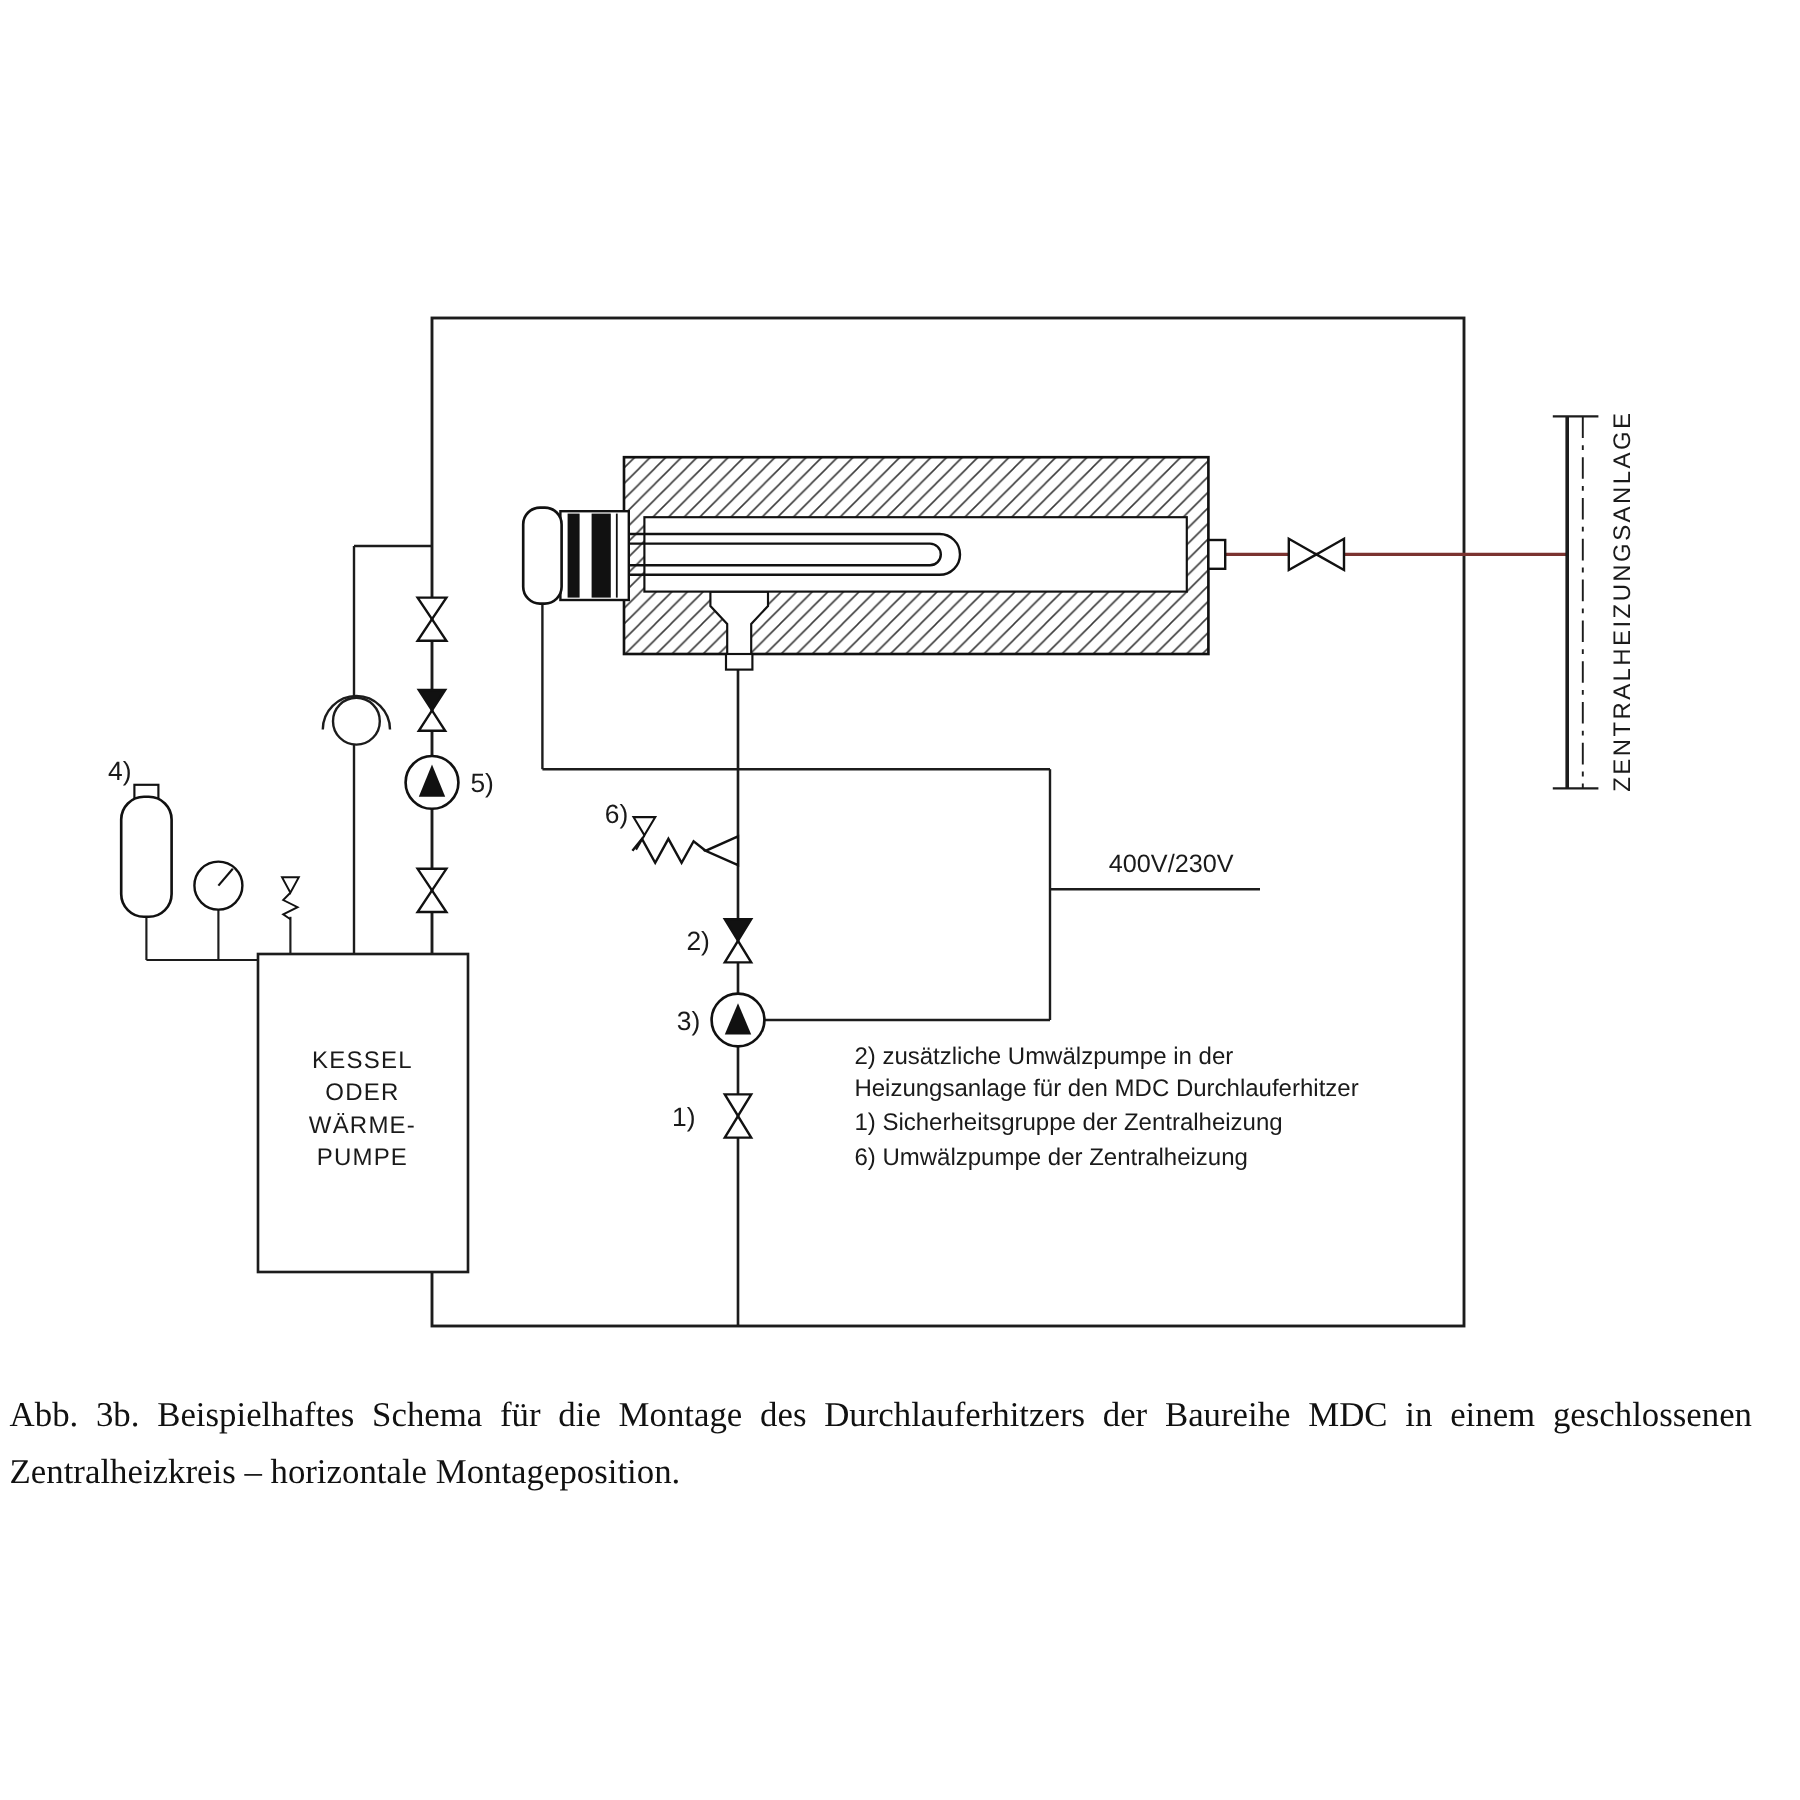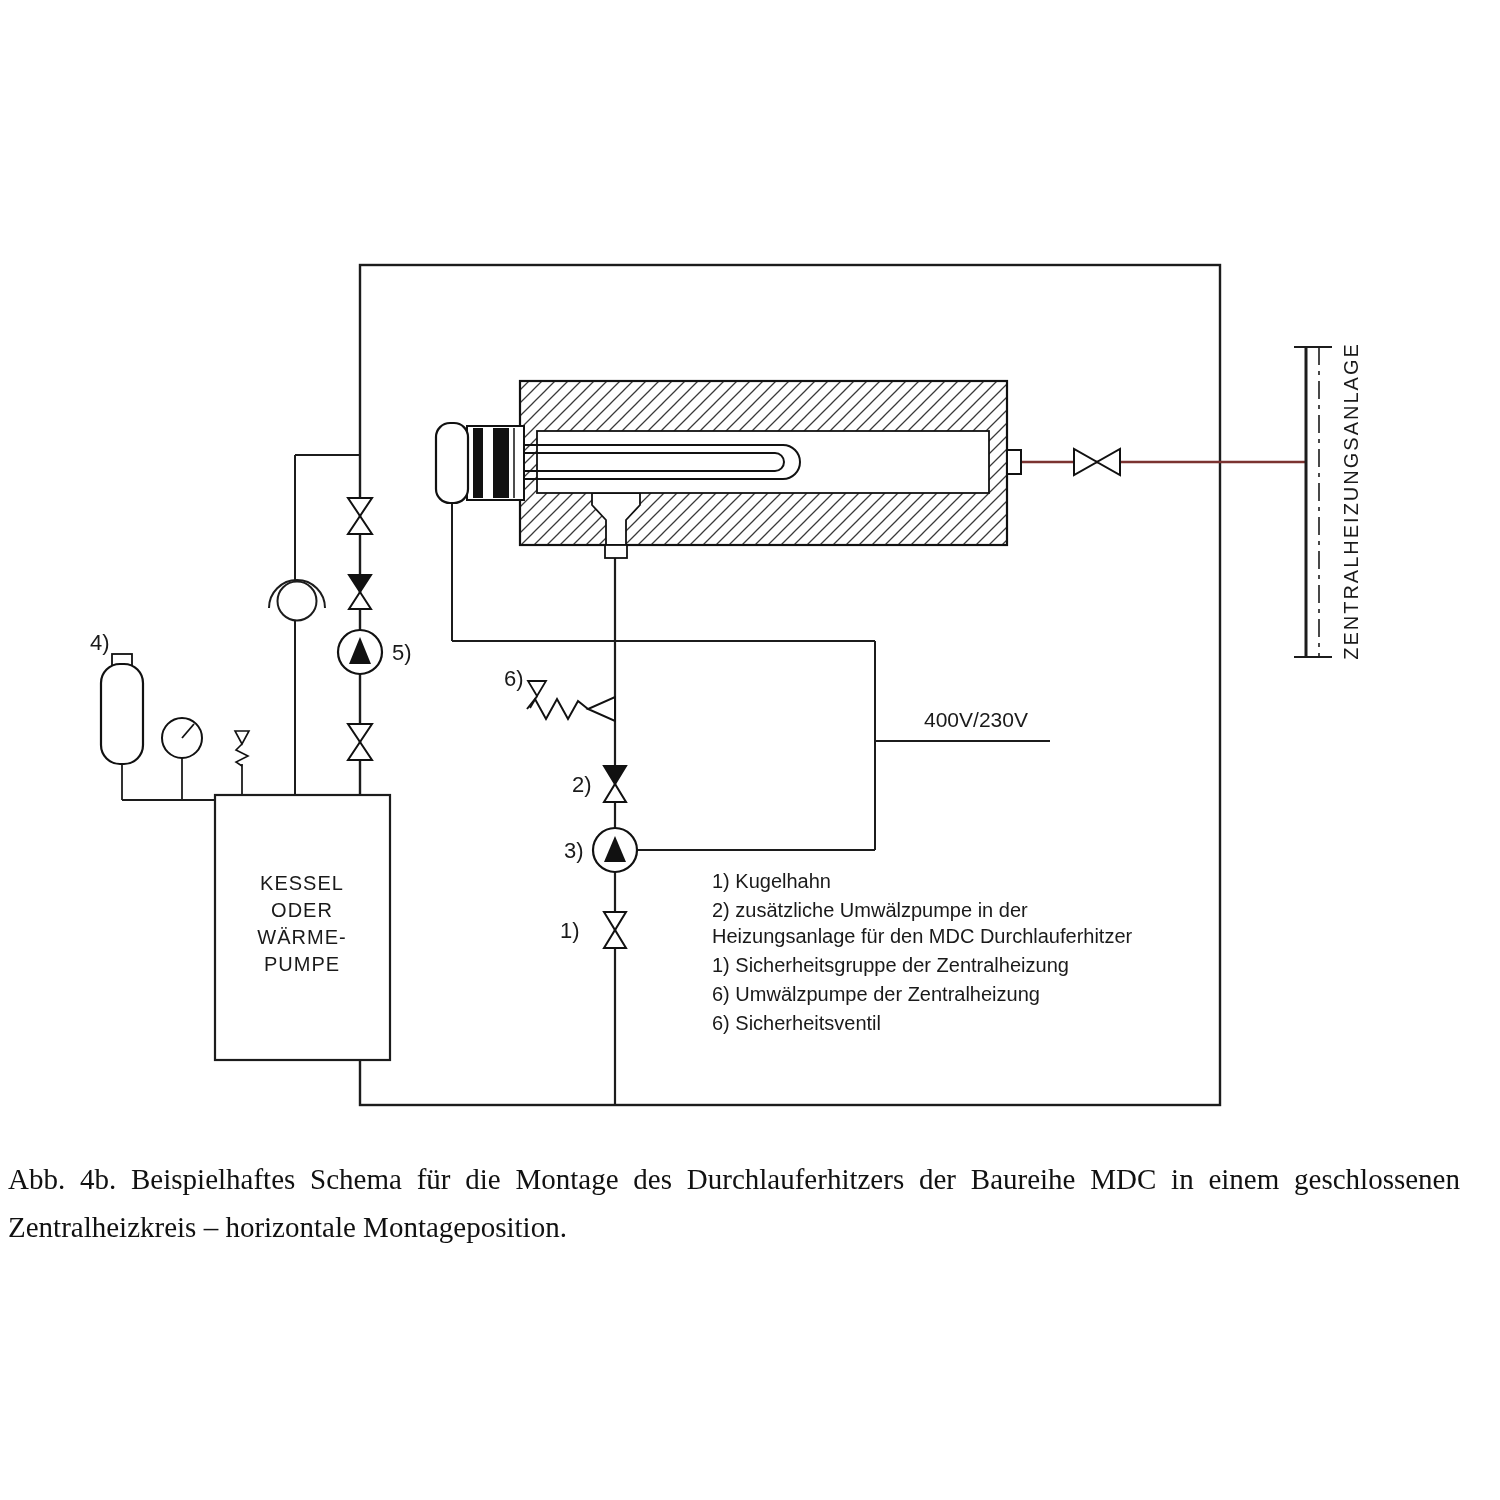--- a/index.html
+++ b/index.html
@@ -167,22 +167,20 @@
     <text class="svg-text" x="392" y="660" font-size="22">5)</text>
     <text class="svg-text" x="504" y="686" font-size="22">6)</text>
     <text class="svg-text" x="572" y="792" font-size="22">2)</text>
     <text class="svg-text" x="564" y="858" font-size="22">3)</text>
     <text class="svg-text" x="560" y="938" font-size="22">1)</text>
 
     <text class="svg-text" x="924" y="727" font-size="21">400V/230V</text>
   </svg>
 
   <div class="legend">
-    <div class="legend-item">1) Kugelhahn</div>
     <div class="legend-item">2) zusätzliche Umwälzpumpe in der Heizungsanlage für den MDC Durchlauferhitzer</div>
     <div class="legend-item">1) Sicherheitsgruppe der Zentralheizung</div>
     <div class="legend-item">6) Umwälzpumpe der Zentralheizung</div>
-    <div class="legend-item">6) Sicherheitsventil</div>
   </div>
 
-  <div class="caption">Abb. 4b. Beispielhaftes Schema für die Montage des Durchlauferhitzers der Baureihe MDC in einem geschlossenen Zentralheizkreis – horizontale Montageposition.</div>
+  <div class="caption">Abb. 3b. Beispielhaftes Schema für die Montage des Durchlauferhitzers der Baureihe MDC in einem geschlossenen Zentralheizkreis – horizontale Montageposition.</div>
 
 </div>
 
 </body></html>

